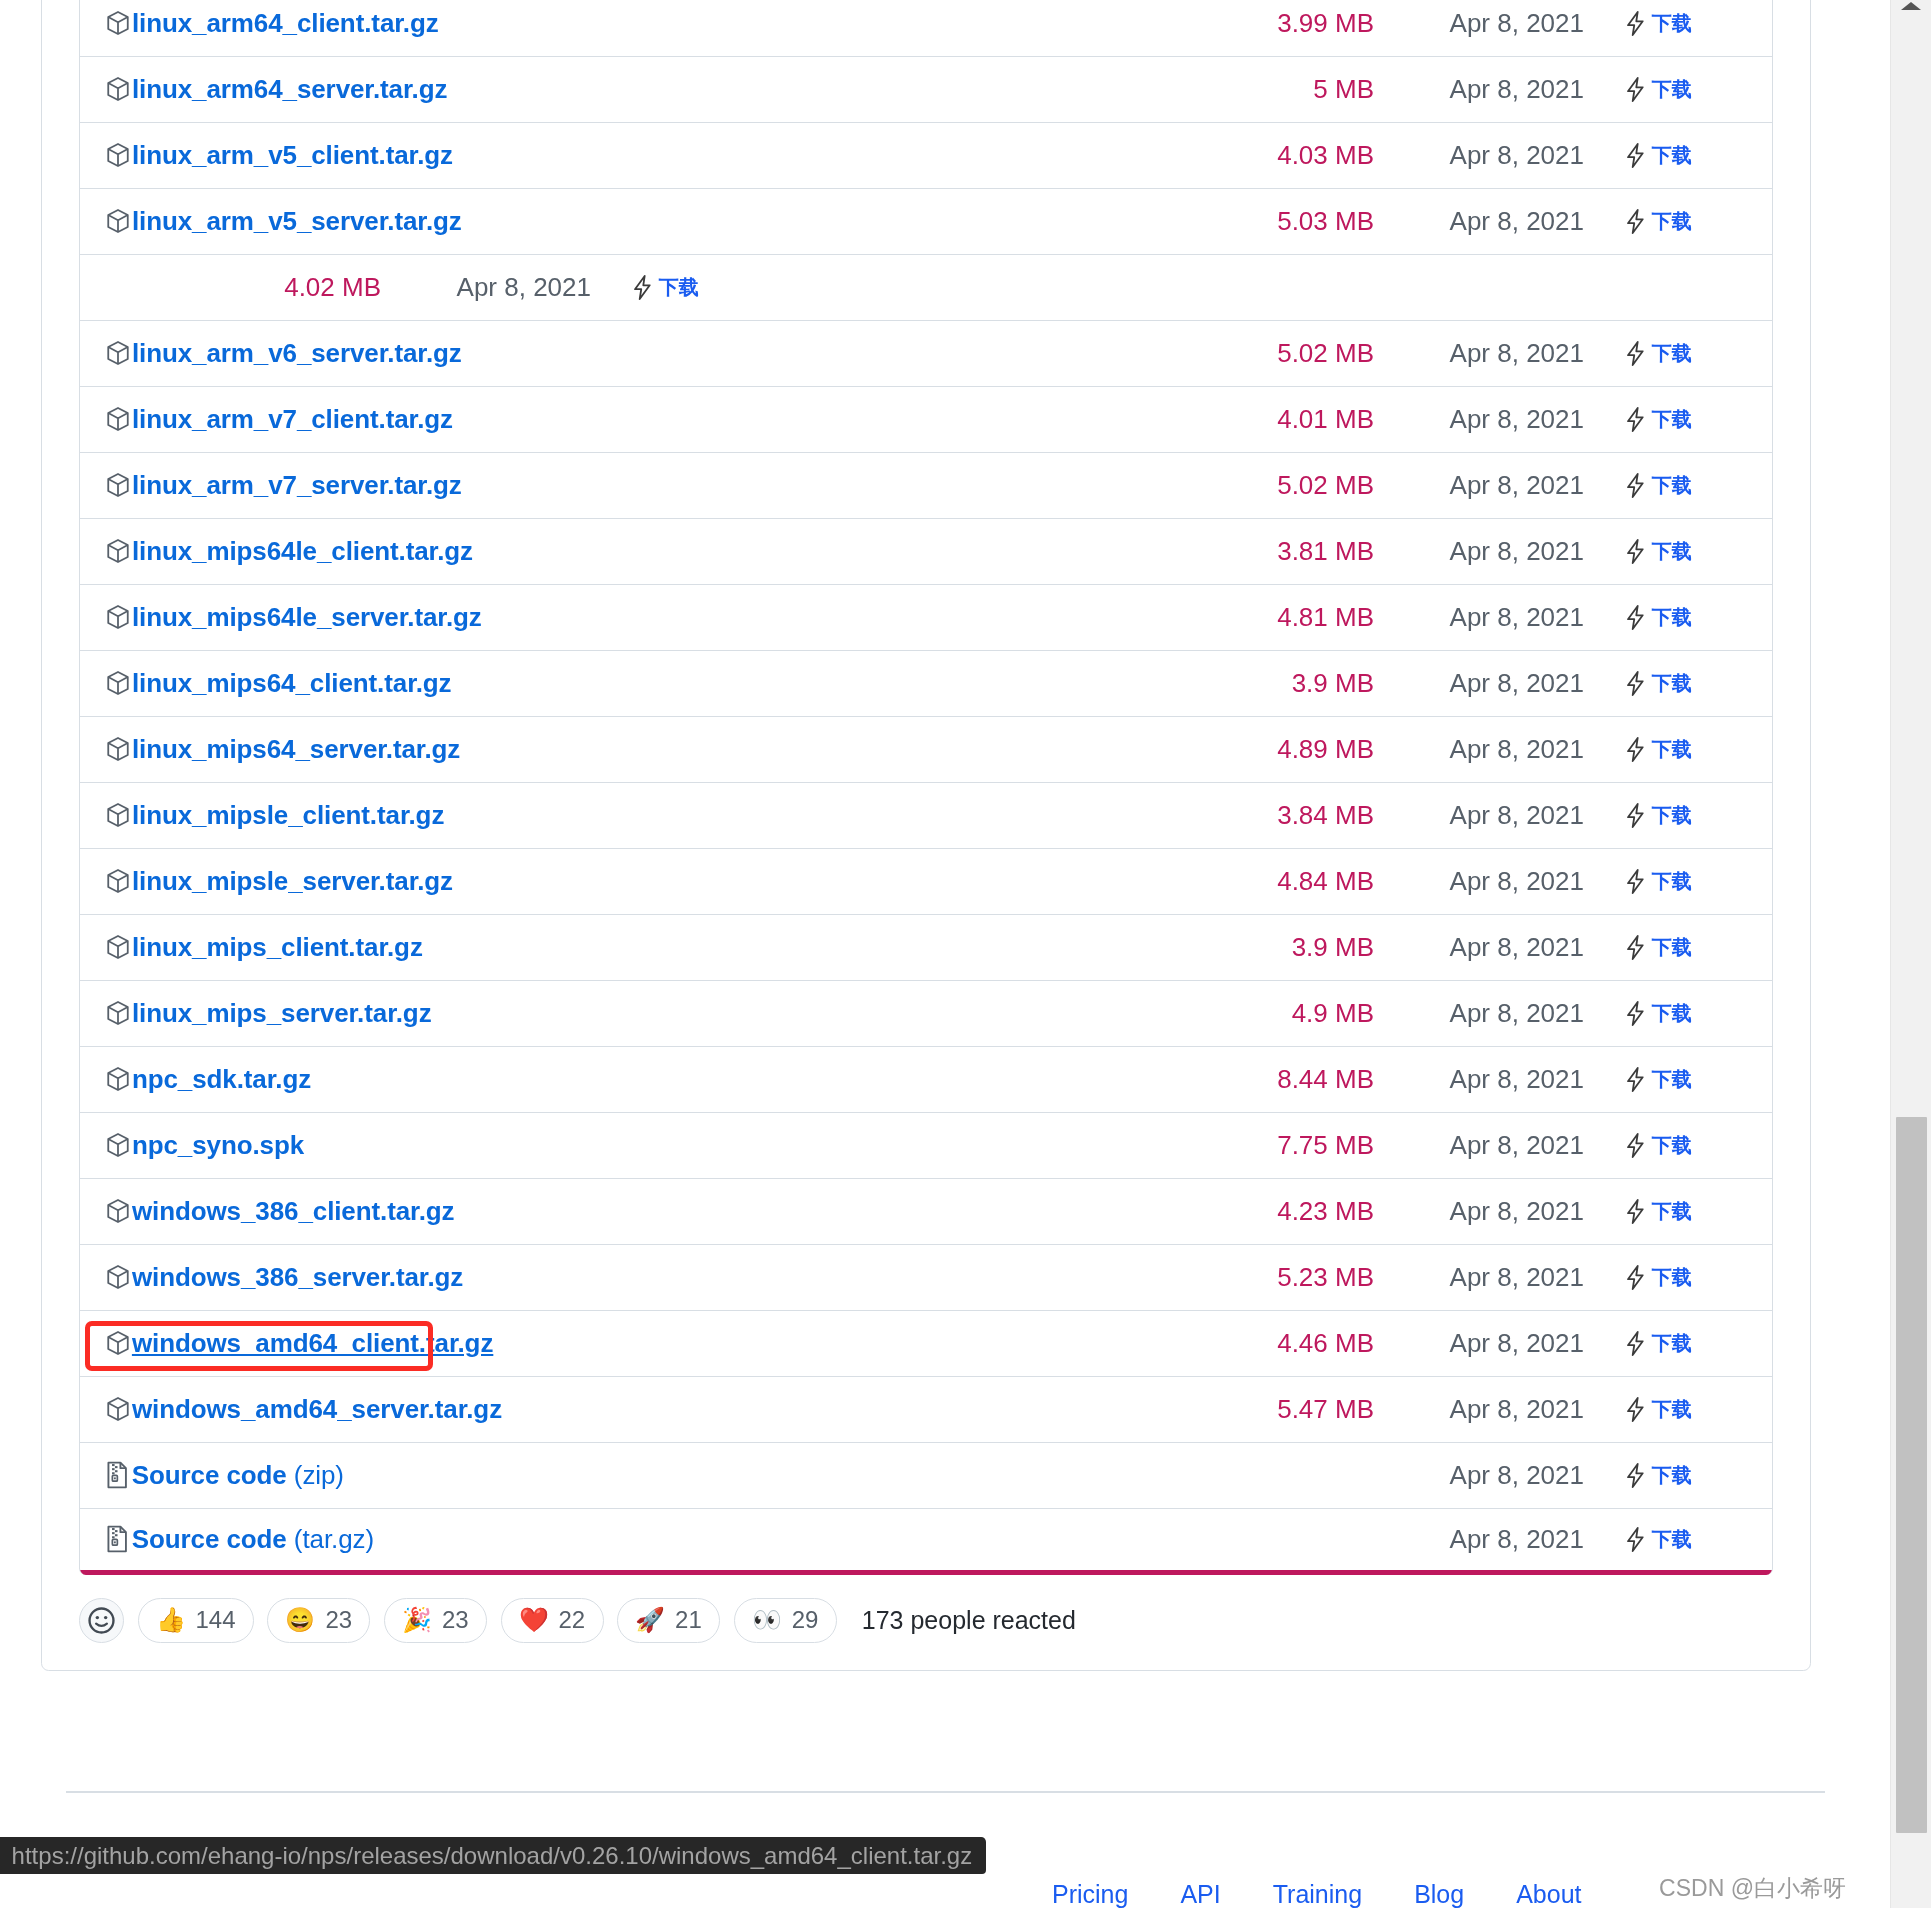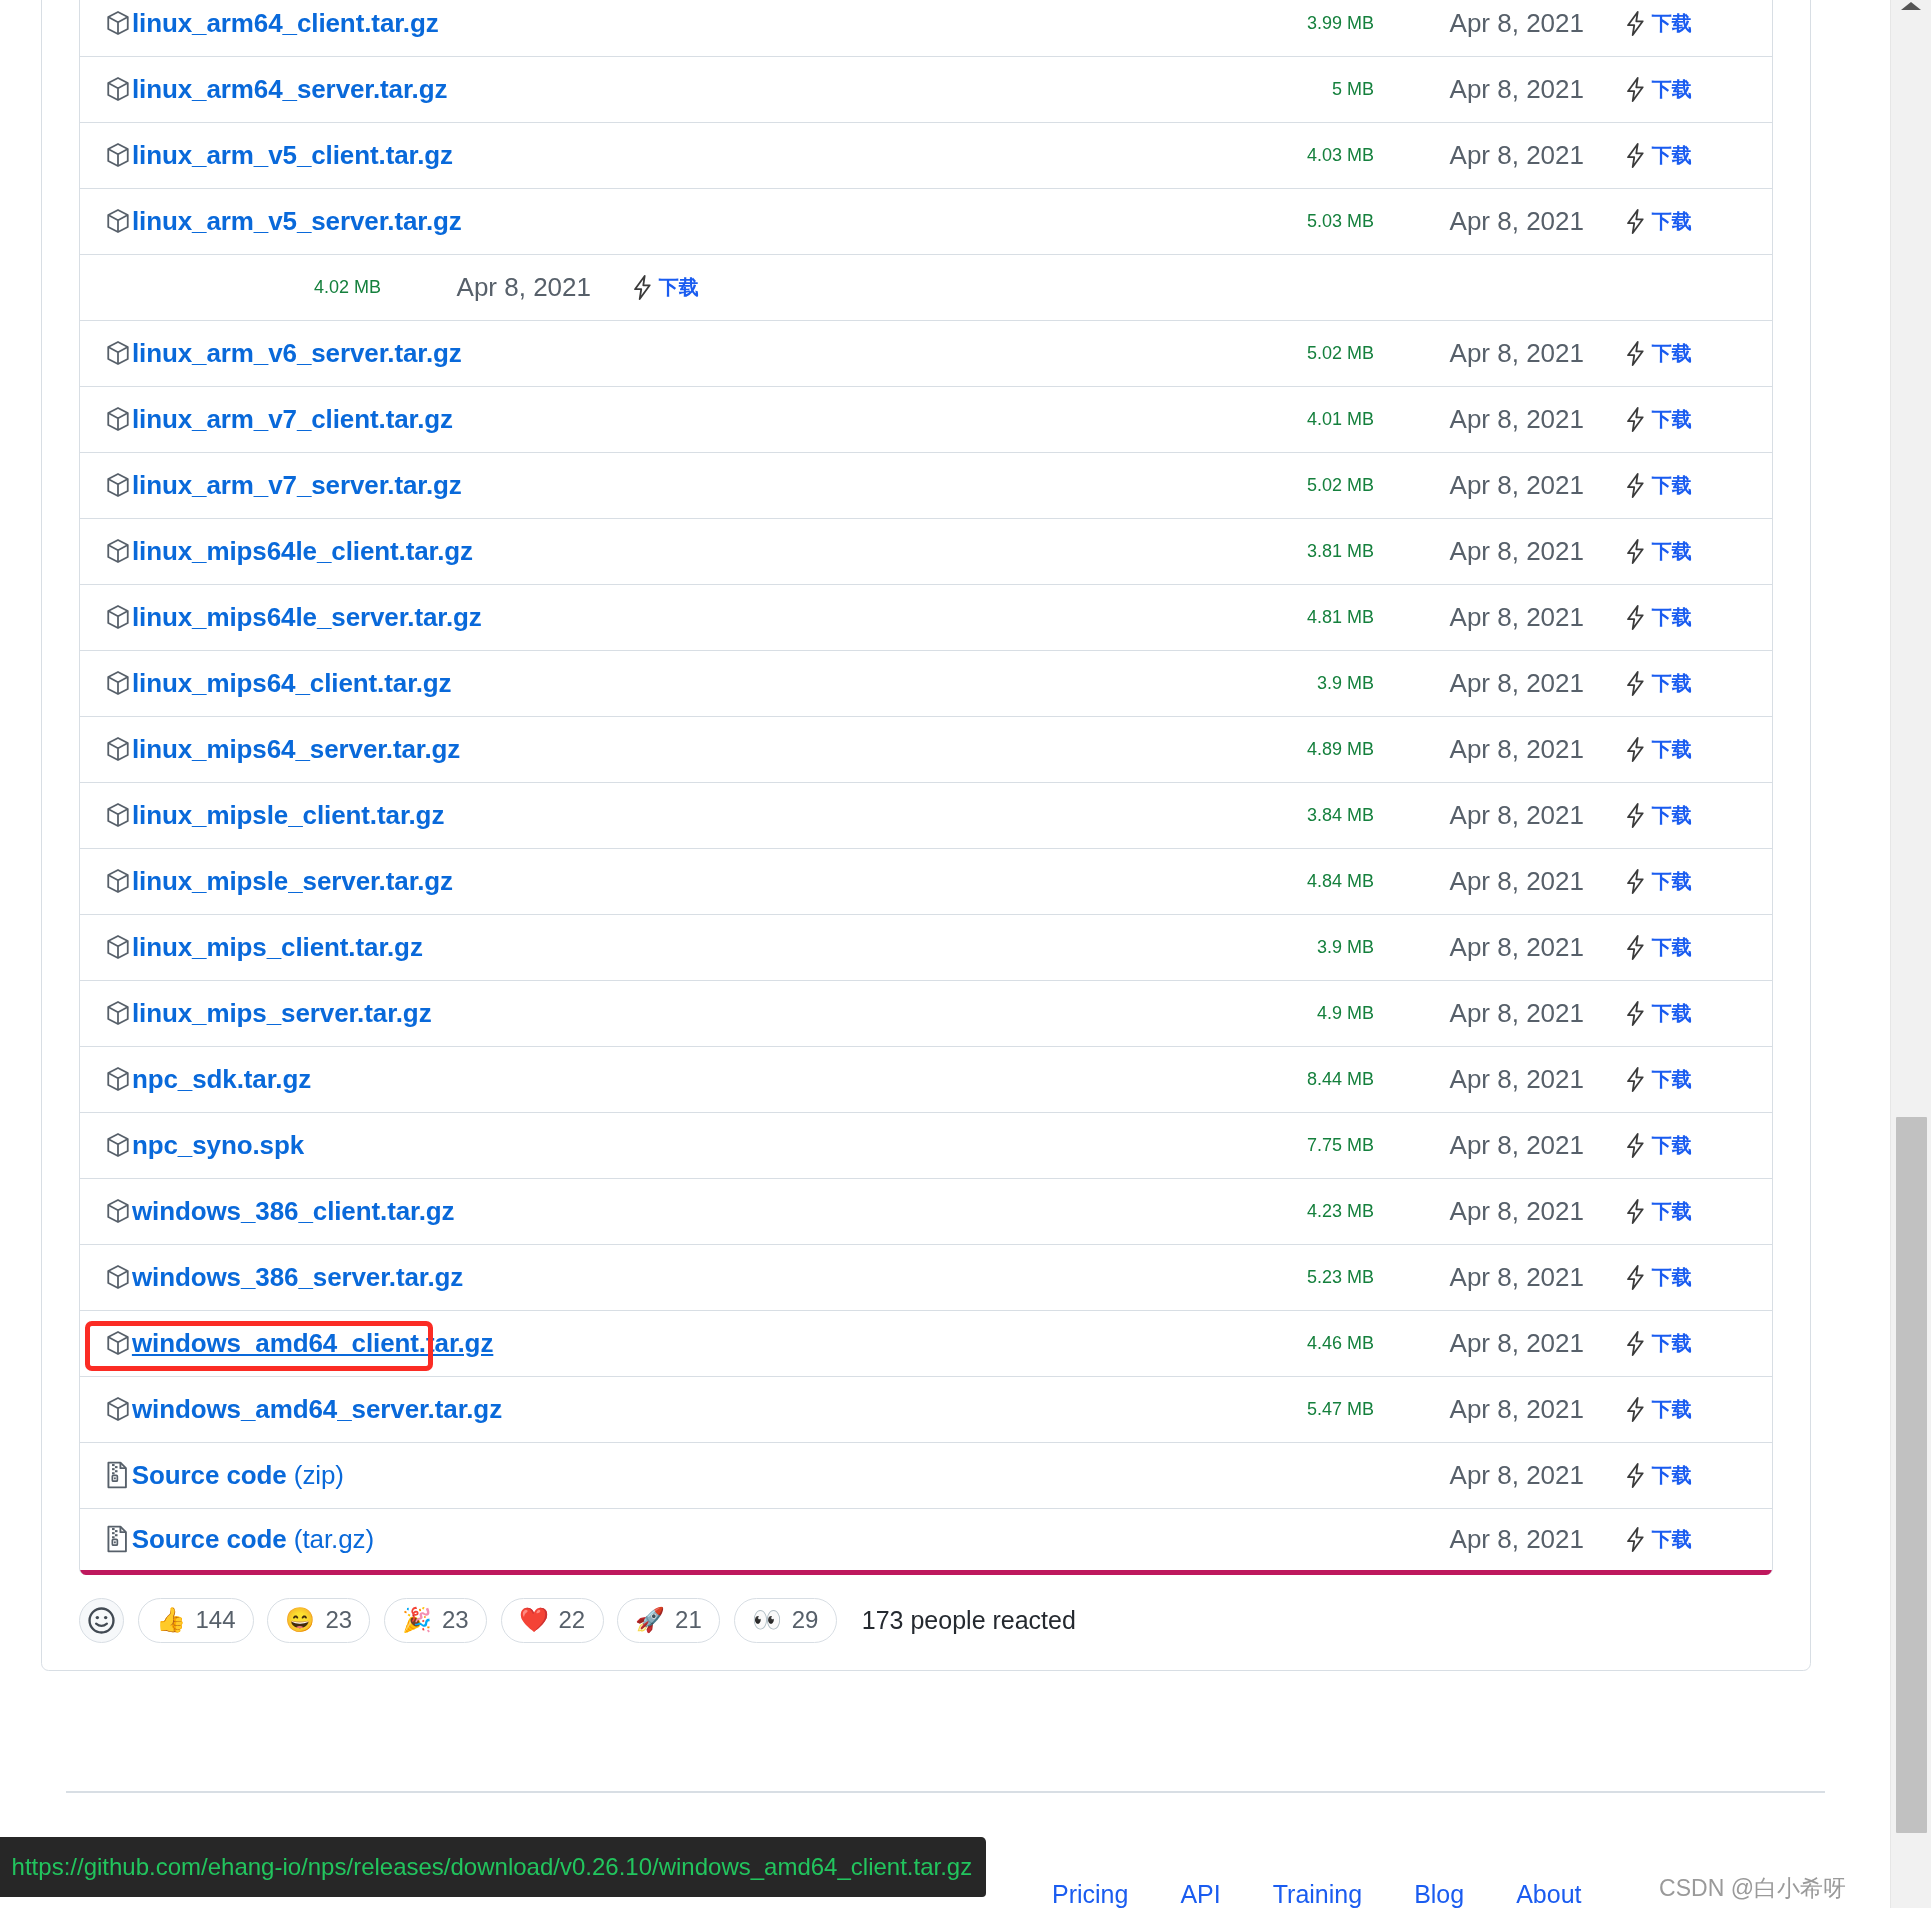--- a/index.html
+++ b/index.html
@@ -78,22 +78,22 @@
     text-decoration: none;
     white-space: nowrap;
   }
   .asset-link .suffix { font-weight: 400; }
 
   .asset-row.highlighted .asset-link { text-decoration: underline; }
 
   .asset-size {
     flex: 0 0 309px;
     text-align: right;
-    color: #15803d;
-    font-size: 18px;
+    color: #be185d;
+    font-size: 26px;
     padding-right: 29px;
     white-space: nowrap;
   }
   .asset-date {
     flex: 0 0 222px;
     text-align: right;
     color: #57606a;
     font-size: 26px;
     padding-right: 41px;
     white-space: nowrap;
@@ -188,23 +188,23 @@
     color: #1a5cf0;
     text-decoration: none;
     white-space: nowrap;
   }
 
   
   .status-bar {
     position: absolute;
     left: 0;
     top: 1837px;
-    height: 60px;
+    height: 37px;
     background: #272727;
-    color: #22c55e;
+    color: #a3a3a3;
     font-size: 24px;
     display: flex;
     align-items: center;
     padding: 0 13.5px 0 11.6px;
     border-top-right-radius: 4.8px;
     border-bottom-right-radius: 3.9px;
     white-space: nowrap;
     z-index: 40;
   }
 

